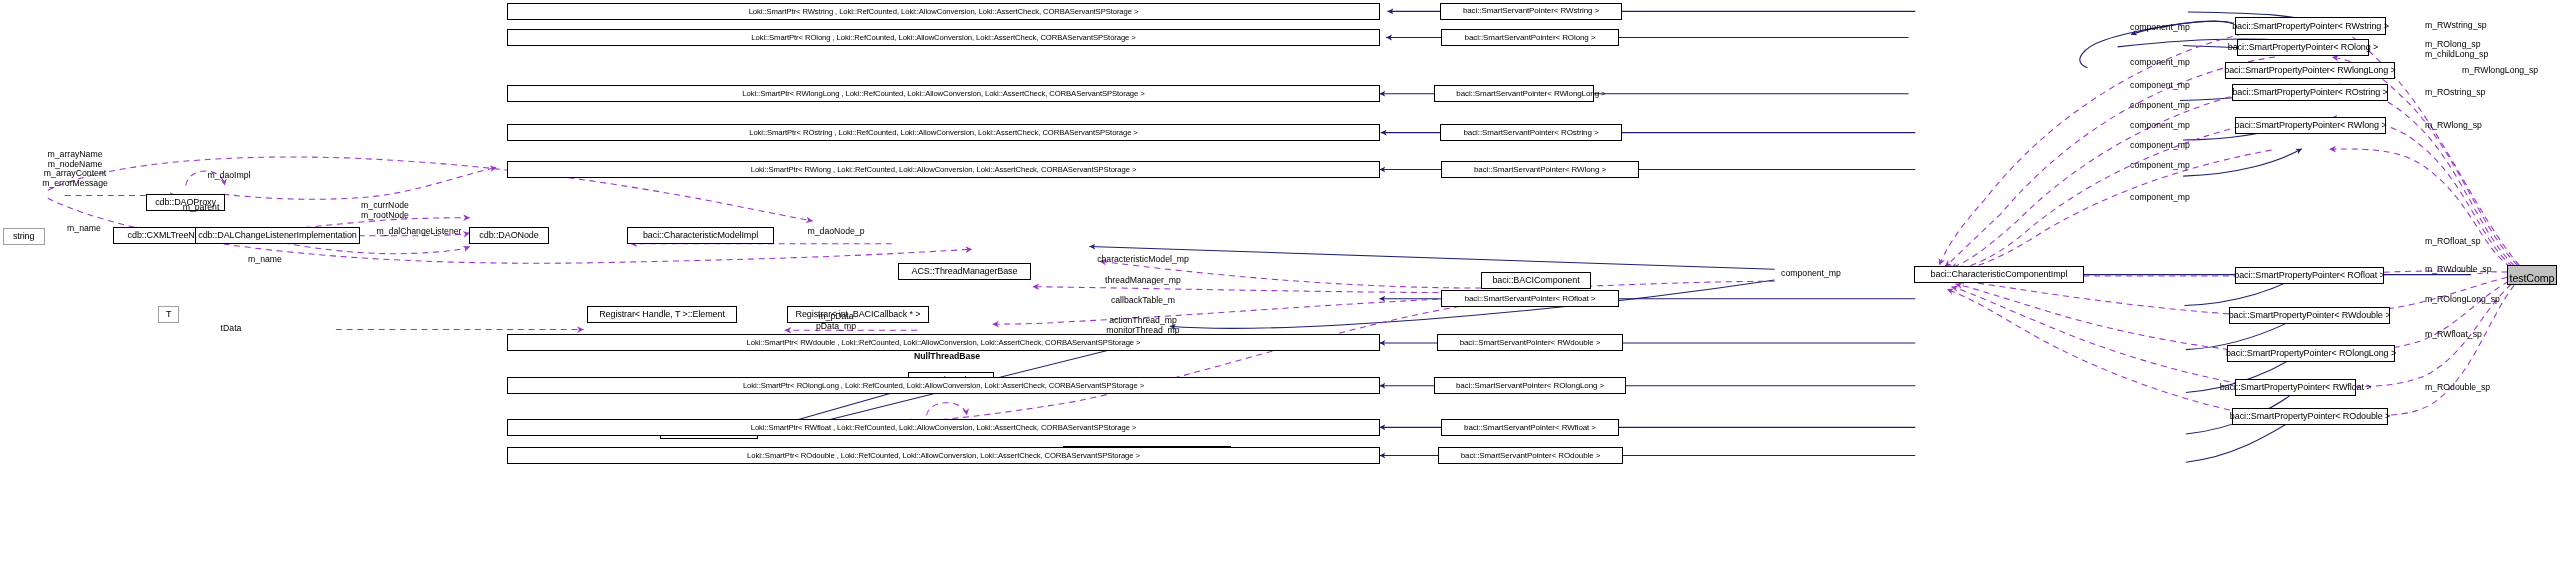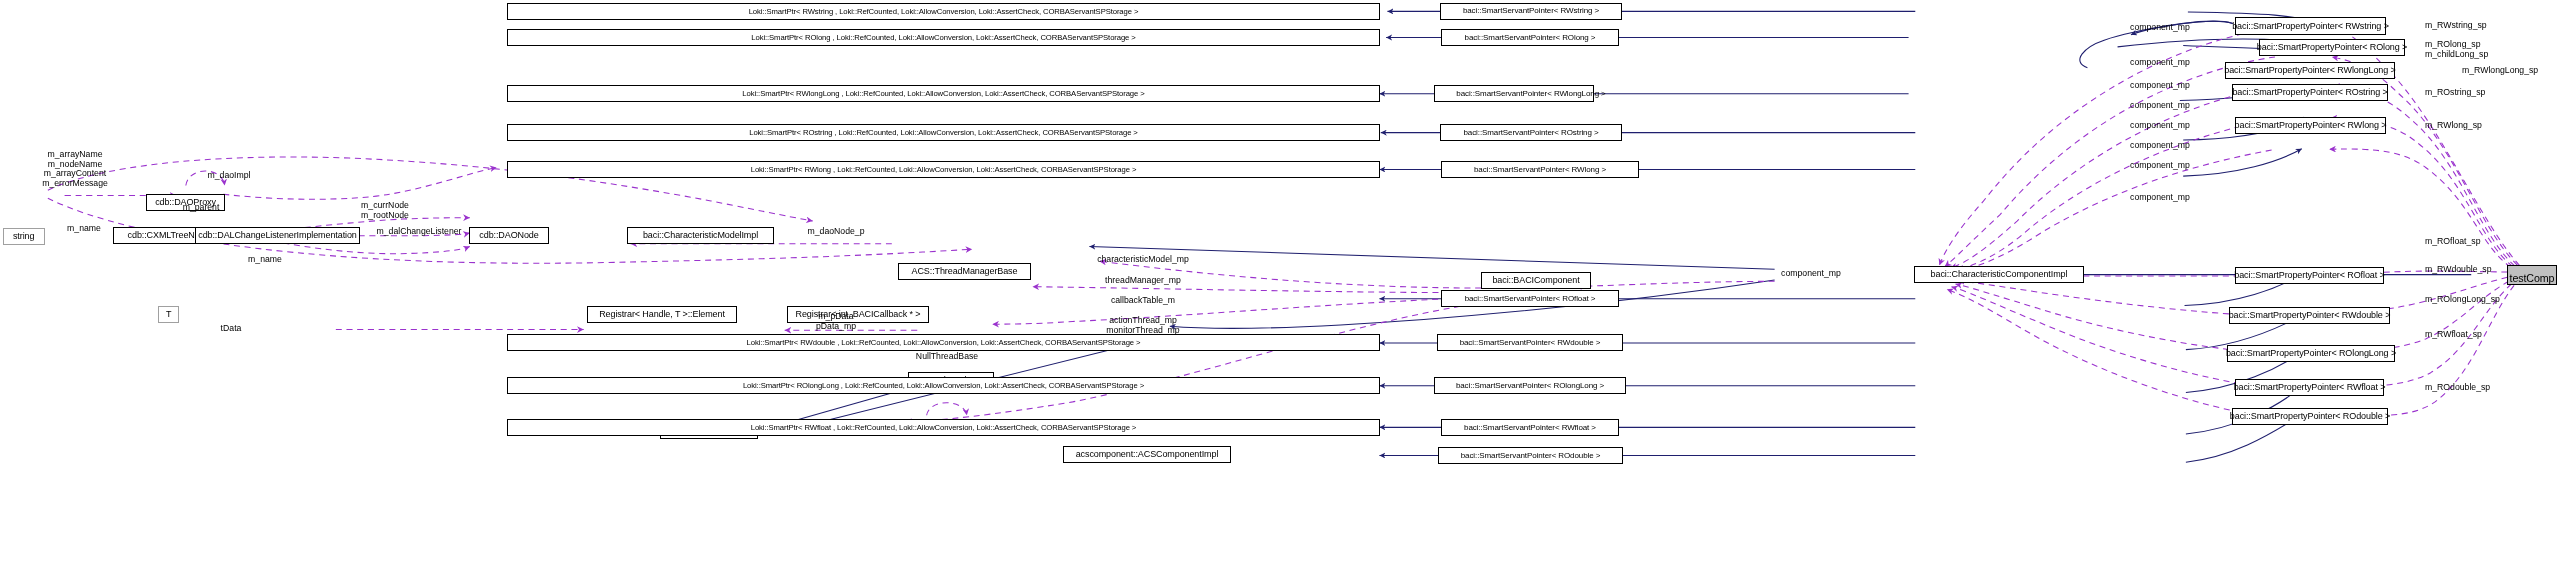--- a/index.html
+++ b/index.html
@@ -226,20 +226,23 @@
     </div>
 <div class="node tiny" style="left:507px;top:334px;width:873px;">
       <span>Loki::SmartPtr&lt; RWdouble , Loki::RefCounted, Loki::AllowConversion, Loki::AssertCheck, CORBAServantSPStorage &gt;</span>
     </div>
 <div class="node tiny" style="left:507px;top:419px;width:873px;">
       <span>Loki::SmartPtr&lt; RWfloat , Loki::RefCounted, Loki::AllowConversion, Loki::AssertCheck, CORBAServantSPStorage &gt;</span>
     </div>
 <div class="node tiny" style="left:507px;top:377px;width:873px;">
       <span>Loki::SmartPtr&lt; ROlongLong , Loki::RefCounted, Loki::AllowConversion, Loki::AssertCheck, CORBAServantSPStorage &gt;</span>
     </div>
+<div class="node tiny" style="left:507px;top:447px;width:873px;">
+      <span>Loki::SmartPtr&lt; ROdouble , Loki::RefCounted, Loki::AllowConversion, Loki::AssertCheck, CORBAServantSPStorage &gt;</span>
+    </div>
 
 <div class="node small" style="left:1440px;top:2.7px;width:182px;">
       <span>baci::SmartServantPointer&lt; RWstring &gt;</span>
     </div>
 <div class="node small" style="left:1441px;top:29px;width:178px;">
       <span>baci::SmartServantPointer&lt; ROlong &gt;</span>
     </div>
 <div class="node small" style="left:1434px;top:85px;width:160px;padding-left:34px;">
       <span>baci::SmartServantPointer&lt; RWlongLong &gt;</span>
     </div>
@@ -261,21 +264,21 @@
 <div class="node small" style="left:1441px;top:419px;width:178px;">
       <span>baci::SmartServantPointer&lt; RWfloat &gt;</span>
     </div>
 <div class="node small" style="left:1438px;top:447px;width:185px;">
       <span>baci::SmartServantPointer&lt; ROdouble &gt;</span>
     </div>
 
 <div class="node" style="left:2235px;top:17.4px;width:151px;">
       <span>baci::SmartPropertyPointer&lt; RWstring &gt;</span>
     </div>
-<div class="node" style="left:2237px;top:39px;width:146px;margin-left:22px;">
+<div class="node" style="left:2237px;top:39px;width:132px;">
       <span>baci::SmartPropertyPointer&lt; ROlong &gt;</span>
     </div>
 <div class="node" style="left:2225px;top:62px;width:170px;">
       <span>baci::SmartPropertyPointer&lt; RWlongLong &gt;</span>
     </div>
 <div class="node" style="left:2232px;top:84px;width:156px;">
       <span>baci::SmartPropertyPointer&lt; ROstring &gt;</span>
     </div>
 <div class="node" style="left:2235px;top:117px;width:151px;">
       <span>baci::SmartPropertyPointer&lt; RWlong &gt;</span>
@@ -291,21 +294,21 @@
 
 <div class="node" style="left:2235px;top:267px;width:149px;">
       <span>baci::SmartPropertyPointer&lt; ROfloat &gt;</span>
     </div>
 <div class="node" style="left:2229px;top:307px;width:161px;">
       <span>baci::SmartPropertyPointer&lt; RWdouble &gt;</span>
     </div>
 <div class="node" style="left:2227px;top:345px;width:168px;">
       <span>baci::SmartPropertyPointer&lt; ROlongLong &gt;</span>
     </div>
-<div class="node" style="left:2235px;top:379px;width:149px;">
+<div class="node" style="left:2235px;top:379px;width:121px;">
       <span>baci::SmartPropertyPointer&lt; RWfloat &gt;</span>
     </div>
 <div class="node" style="left:2232px;top:408px;width:156px;">
       <span>baci::SmartPropertyPointer&lt; ROdouble &gt;</span>
     </div>
 
 <div class="elabel" style="left:75px;top:150px;"><span style="white-space:pre-line">m_arrayName
 m_nodeName
 m_arrayContent
 m_errorMessage</span></div>
@@ -318,21 +321,21 @@
 <div class="elabel" style="left:419px;top:227px;"><span>m_dalChangeListener</span></div>
 <div class="elabel" style="left:836px;top:227px;"><span>m_daoNode_p</span></div>
 <div class="elabel" style="left:1143px;top:255px;"><span>characteristicModel_mp</span></div>
 <div class="elabel" style="left:1143px;top:276px;"><span>threadManager_mp</span></div>
 <div class="elabel" style="left:1143px;top:296px;"><span>callbackTable_m</span></div>
 <div class="elabel" style="left:1143px;top:316px;"><span style="white-space:pre-line">actionThread_mp
 monitorThread_mp</span></div>
 <div class="elabel" style="left:231px;top:324px;"><span>tData</span></div>
 <div class="elabel" style="left:836px;top:312px;"><span style="white-space:pre-line">m_pData
 pData_mp</span></div>
-<div class="elabel" style="left:947px;top:352px;"><span>NullThreadBase</span></div>
+<div class="elabel" style="left:947px;top:352px;font-weight:bold;"><span>NullThreadBase</span></div>
 <div class="elabel" style="left:1811px;top:269px;"><span>component_mp</span></div>
 
 <div class="elabel" style="left:2160px;top:23px;"><span>component_mp</span></div>
 <div class="elabel" style="left:2160px;top:58px;"><span>component_mp</span></div>
 <div class="elabel" style="left:2160px;top:81px;"><span>component_mp</span></div>
 <div class="elabel" style="left:2160px;top:101px;"><span>component_mp</span></div>
 <div class="elabel" style="left:2160px;top:121px;"><span>component_mp</span></div>
 <div class="elabel" style="left:2160px;top:141px;"><span>component_mp</span></div>
 <div class="elabel" style="left:2160px;top:161px;"><span>component_mp</span></div>
 <div class="elabel" style="left:2160px;top:193px;"><span>component_mp</span></div>

